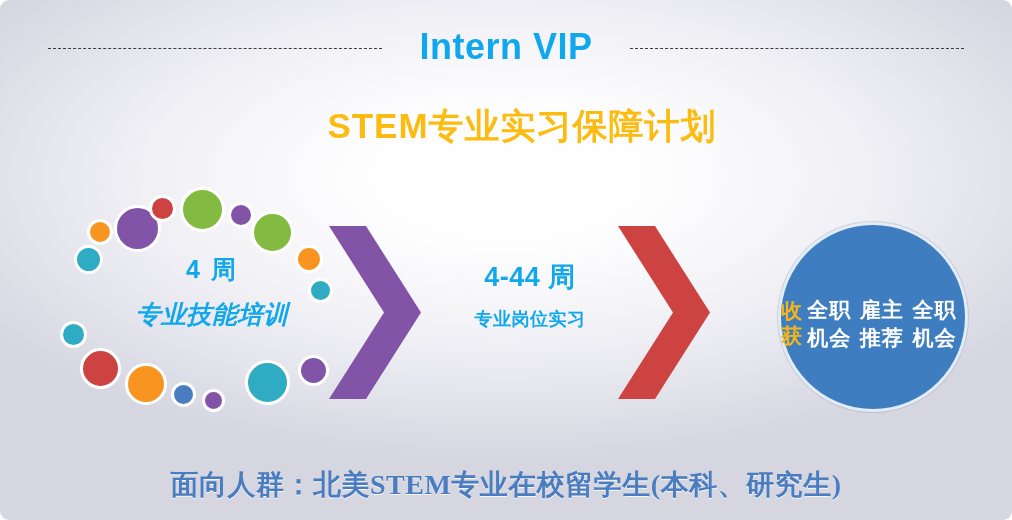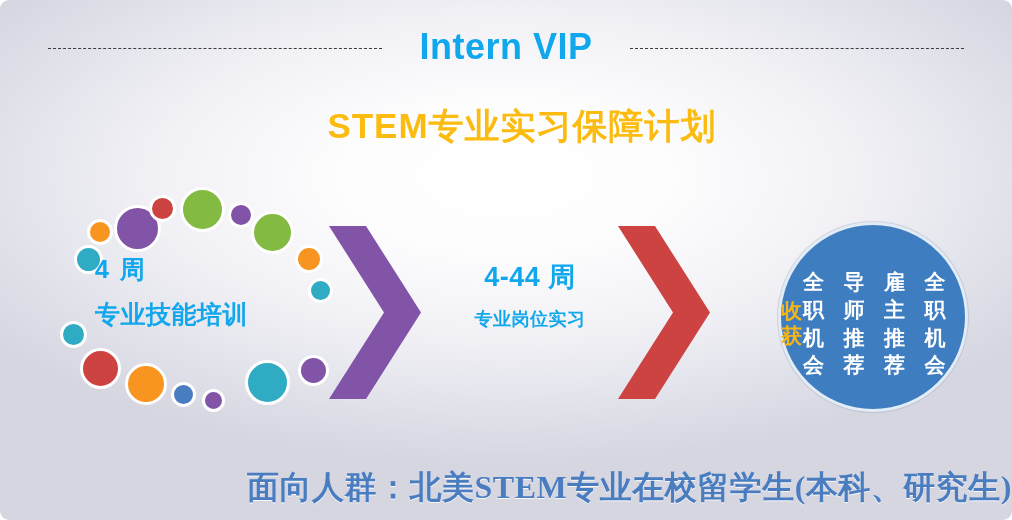--- a/index.html
+++ b/index.html
@@ -40,31 +40,31 @@
 
   
   .dot{
     position:absolute;border-radius:50%;
     border:3px solid #ffffff;
     box-sizing:border-box;
   }
 
   
   .stage1{
-    position:absolute;left:95px;top:256px;width:220px;
+    position:absolute;left:102px;top:256px;width:220px;text-align:center;
     pointer-events:none;
   }
   .stage1 .wk{
     font-size:25px;font-weight:bold;color:#11a7ec;
     letter-spacing:2px;line-height:1.1;
   }
   .stage1 .desc{
     margin-top:17px;
     font-size:25px;font-weight:bold;color:#11a7ec;
-    letter-spacing:0.5px;line-height:1.1;
+    letter-spacing:0.5px;line-height:1.1;font-style:italic;
   }
 
   
   .chev{position:absolute;top:226px;width:92px;height:173px;}
   .chev svg{display:block;width:100%;height:100%;}
   .chev.purple{left:329px;}
   .chev.red{left:618px;}
 
   
   .stage2{
@@ -93,23 +93,23 @@
     font-size:21px;font-weight:bold;color:#f6b516;line-height:1.15;
     letter-spacing:1px;
   }
   .outcome .item{
     font-size:21px;font-weight:bold;color:#ffffff;line-height:1.32;
     letter-spacing:1px;
   }
 
   
   .footer{
-    position:absolute;left:0;right:0;top:466px;text-align:right;
+    position:absolute;left:0;right:0;top:466px;text-align:center;
     font-family:"Liberation Serif","DejaVu Serif",serif;
-    font-size:32px;font-weight:bold;color:#4a7cc0;
+    font-size:28px;font-weight:bold;color:#4a7cc0;
     letter-spacing:0.5px;
     text-shadow:0 1px 0 rgba(255,255,255,.8);
   }
 </style>
 </head>
 <body>
 
 <div id="slide">
 
   <div class="rule left"></div>
@@ -155,20 +155,19 @@
 
   <div class="chev red">
     <svg viewBox="0 0 92 173" preserveAspectRatio="none" aria-hidden="true">
       <polygon points="0,0 37,0 92,86.5 37,173 0,173 55,86.5" fill="#cc4341"></polygon>
     </svg>
   </div>
 
   <div class="outcome">
     <div class="head">收获</div>
     <div class="item">全职机会</div>
-    <div class="item">导师推荐</div>
     <div class="item">雇主推荐</div>
     <div class="item">全职机会</div>
   </div>
 
   <div class="footer">面向人群：北美STEM专业在校留学生(本科、研究生)</div>
 
 </div>
 
 </body></html>

